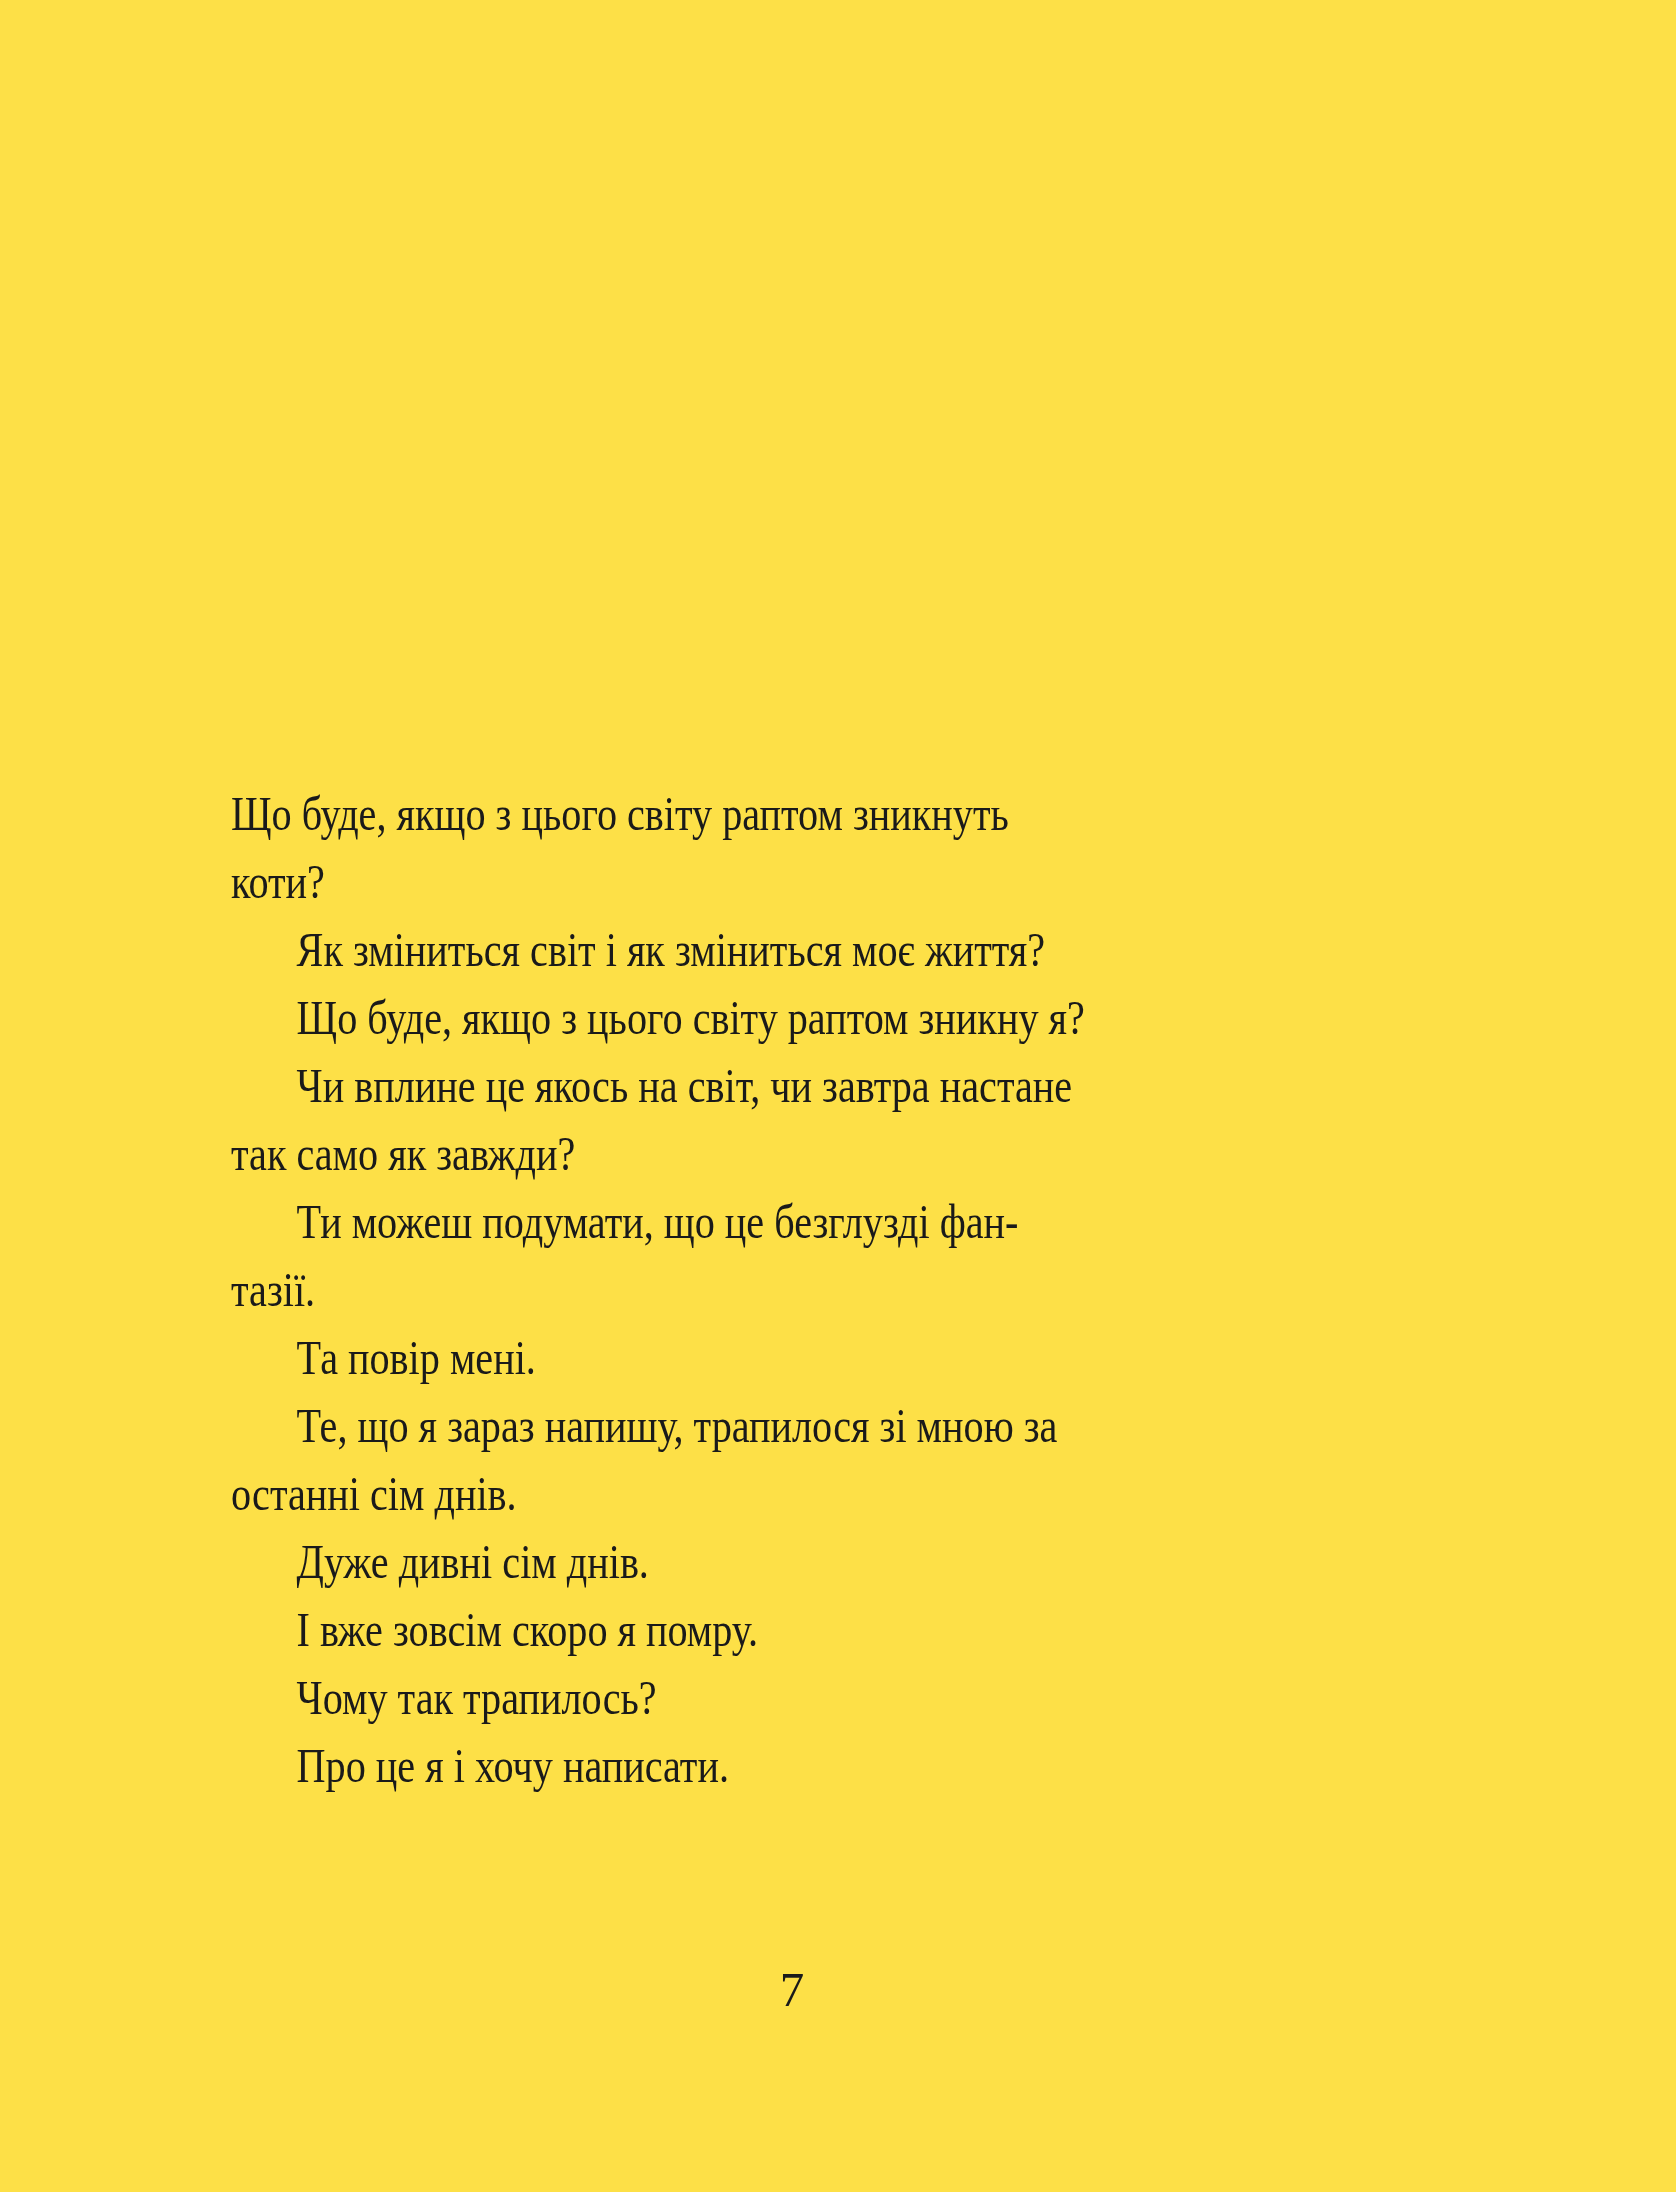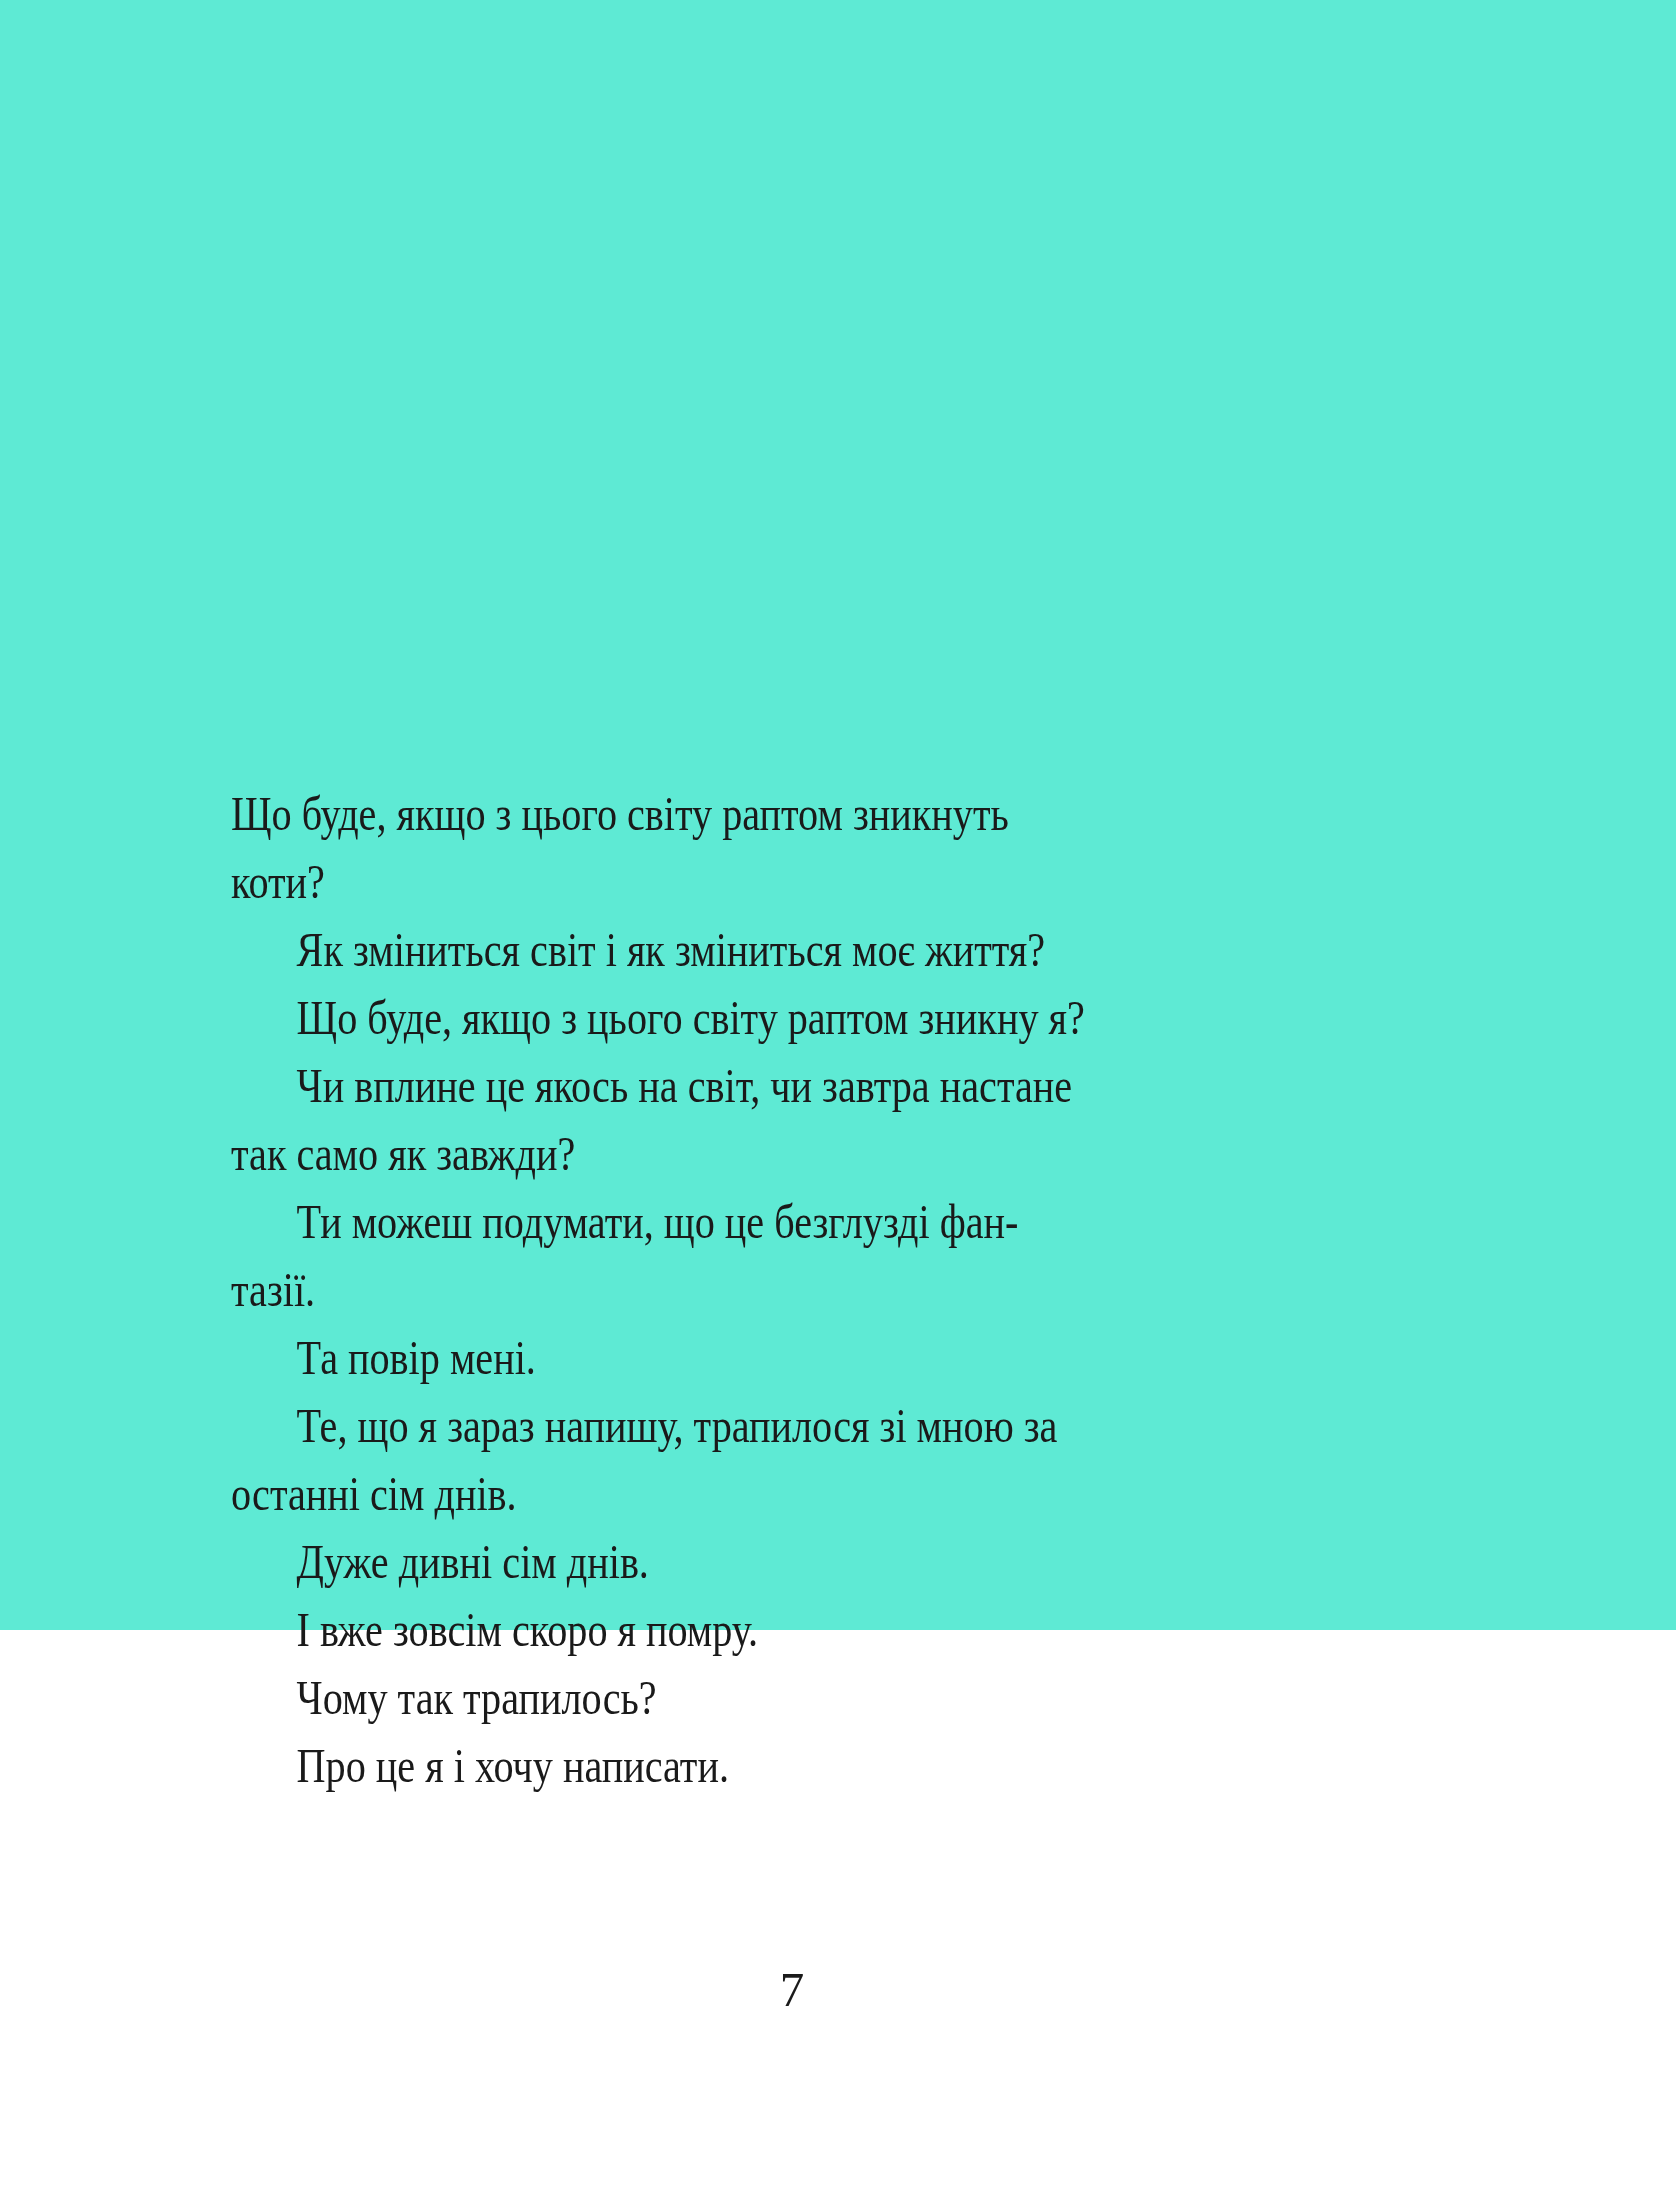--- a/index.html
+++ b/index.html
@@ -1,17 +1,17 @@
 <!DOCTYPE html>
 <html style="font-size:14px"><head>
 <meta charset="utf-8">
 <style>
   html, body { margin:0; padding:0; background:#ffffff; }
   body { width:1677px; height:2192px; position:relative; overflow:hidden; }
-  .page { position:absolute; left:0; top:0; width:1677px; height:1630px; background:#5eead4; }
+  .page { position:absolute; left:0; top:0; width:1677px; height:2192px; background:#fde047; }
   .text-block {
     position:absolute; left:231px; top:780px; width:1127px;
     font-family:"Liberation Serif", "DejaVu Serif", serif;
     font-size:49px; line-height:68px; color:#1a1a1a;
   }
   .line {
     white-space:nowrap; display:block;
     transform-origin:0 50%;
     transform:scaleX(0.82);
     height:68px;

